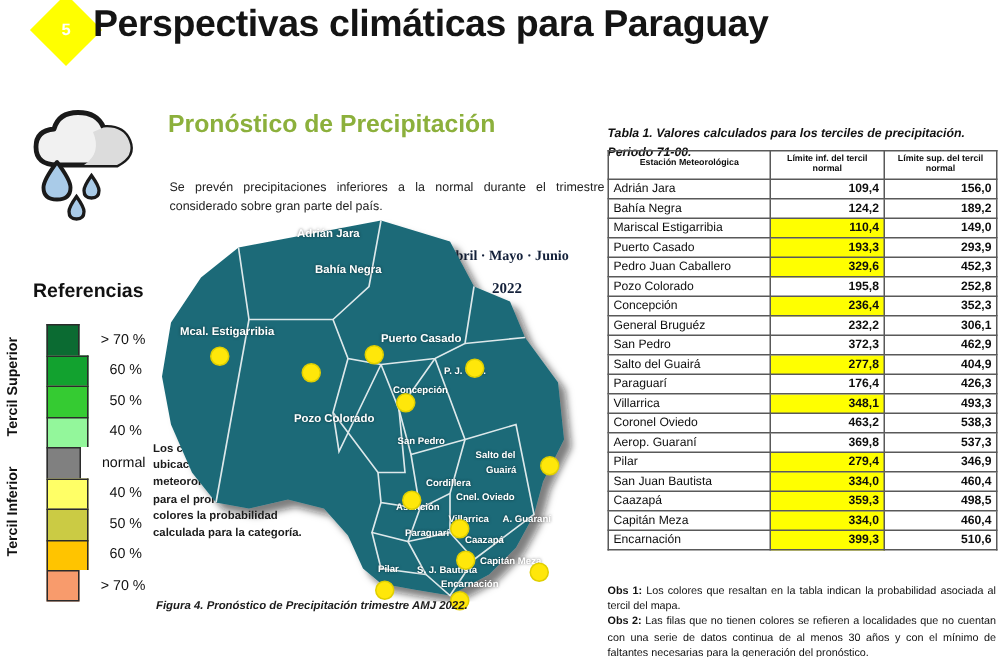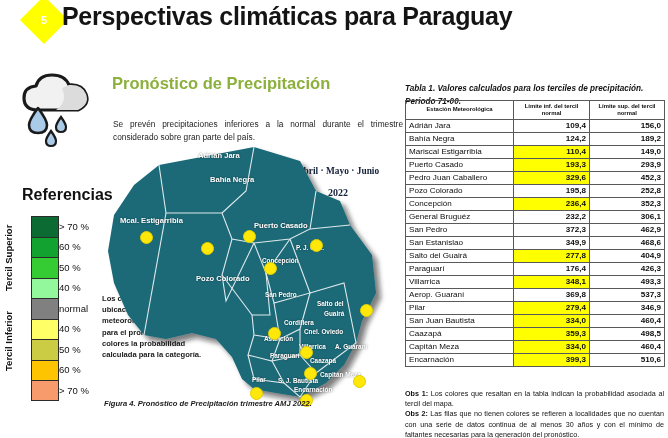--- a/index.html
+++ b/index.html
@@ -38,27 +38,27 @@
     font-size:16.5px; font-weight:bold; color:#8cb03c; white-space:nowrap;
   }
   .fc-body {
     position:absolute; left:113px; top:96px; width:290px;
     font-size:8.3px; color:#222; line-height:1.55; text-align:justify;margin-top:22px;
   }
 
   
   .ref-title {
     position:absolute; left:22px; top:186px;
-    font-size:16px; font-weight:bold; color:#111;
+    font-size:13px; font-weight:bold; color:#111;
   }
   .legend { position:absolute; left:31px; top:216px; width:66px; }
   .legend-row { display:flex; align-items:center; height:20.5px; }
   .sw { width:28px; height:20.5px; border:1px solid #2b2b2b; border-bottom:none; }
   .legend-row:last-child .sw { border-bottom:1px solid #2b2b2b; }
-  .sw-lab { font-size:9.5px; color:#111; margin-left:0; white-space:nowrap; }
+  .sw-lab { font-size:9.5px; color:#111; margin-left:14px; white-space:nowrap; }
   .ts-lab, .ti-lab {
     position:absolute; left:3px;
     font-size:9.5px; font-weight:bold; color:#111;
     writing-mode:vertical-rl; transform:rotate(180deg);
     text-align:center; white-space:nowrap;
   }
   .ts-lab { top:217px; height:82px; }
   .ti-lab { top:299px; height:84px; }
 
   
@@ -319,38 +319,38 @@
           <td class="st">General Bruguéz</td>
           <td class="nm">232,2</td>
           <td class="nm">306,1</td>
         </tr>
         <tr>
           <td class="st">San Pedro</td>
           <td class="nm">372,3</td>
           <td class="nm">462,9</td>
         </tr>
         <tr>
-          <td class="st">San Estanislao</td>
-          <td class="nm">349,9</td>
-          <td class="nm">468,6</td>
-        </tr>
-        <tr>
           <td class="st">Salto del Guairá</td>
           <td class="nm hl">277,8</td>
           <td class="nm">404,9</td>
         </tr>
         <tr>
           <td class="st">Paraguarí</td>
           <td class="nm">176,4</td>
           <td class="nm">426,3</td>
         </tr>
         <tr>
           <td class="st">Villarrica</td>
           <td class="nm hl">348,1</td>
           <td class="nm">493,3</td>
+        </tr>
+        <tr>
+          <td class="st">Coronel Oviedo</td>
+          <td class="nm">463,2</td>
+          <td class="nm">538,3</td>
         </tr>
         <tr>
           <td class="st">Aerop. Guaraní</td>
           <td class="nm">369,8</td>
           <td class="nm">537,3</td>
         </tr>
         <tr>
           <td class="st">Pilar</td>
           <td class="nm hl">279,4</td>
           <td class="nm">346,9</td>

